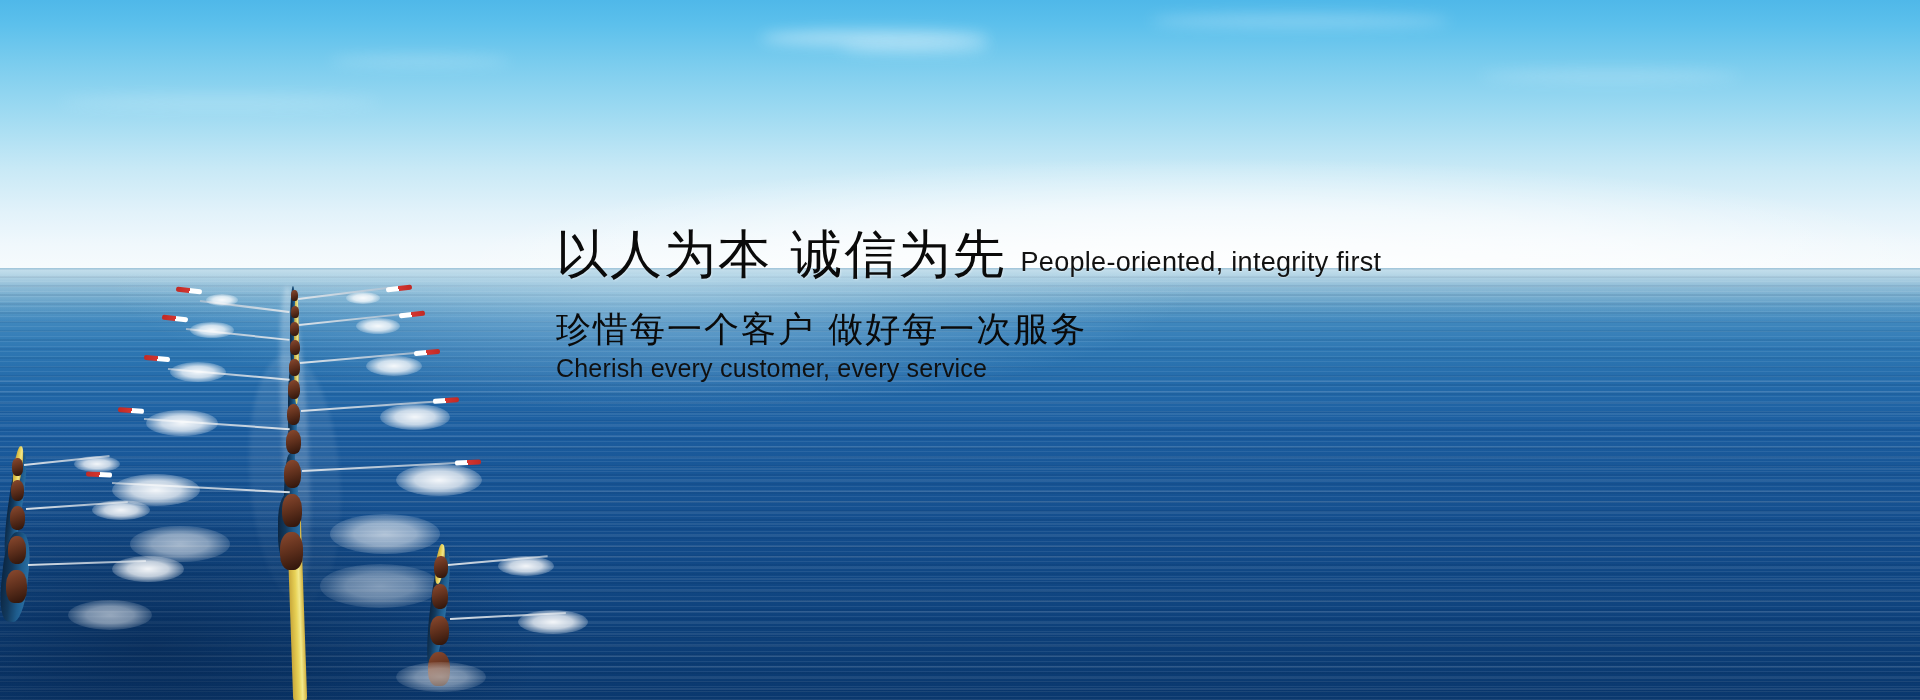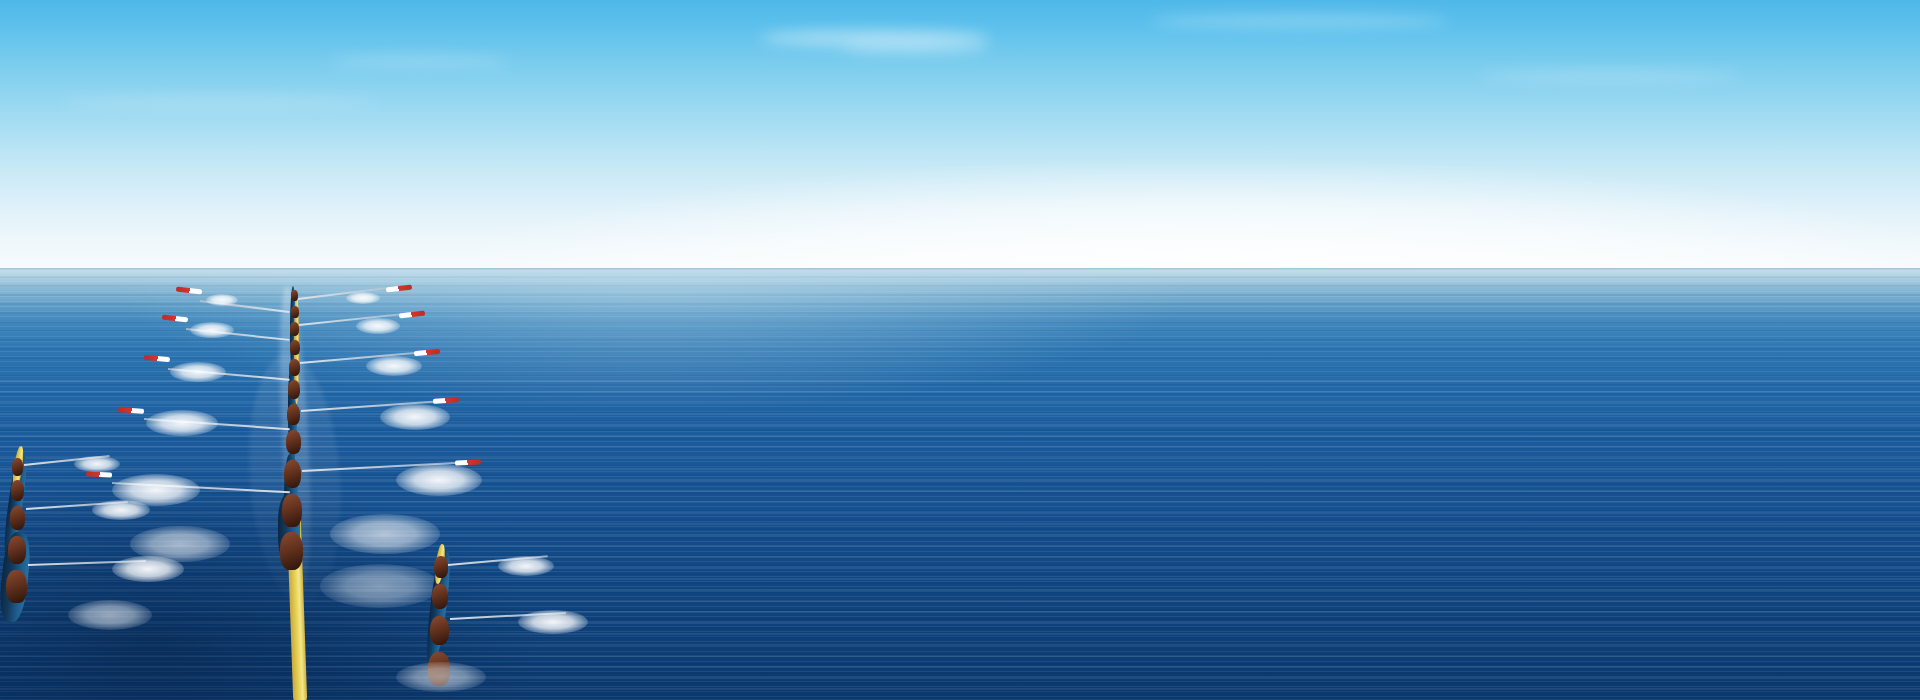--- a/index.html
+++ b/index.html
@@ -323,14 +323,22 @@
       <div class="rower" style="left:428px; top:388px; width:22px; height:34px;"></div>
       <div class="oar" style="left:448px; top:300px; width:100px; transform:rotate(-5deg);"></div>
       <div class="oar" style="left:450px; top:354px; width:116px; transform:rotate(-3deg);"></div>
       <div class="splash" style="left:498px; top:292px; width:56px; height:20px;"></div>
       <div class="splash" style="left:518px; top:346px; width:70px; height:24px;"></div>
       <div class="splash" style="left:396px; top:398px; width:90px; height:30px; opacity:.55;"></div>
     </div>
 
   </div>
 
+  <div class="text-block">
+    <div class="headline-row">
+      <span class="headline-cn">以人为本 诚信为先</span>
+      <span class="headline-en">People-oriented, integrity first</span>
+    </div>
+    <div class="sub-cn">珍惜每一个客户  做好每一次服务</div>
+    <div class="sub-en">Cherish every customer, every service</div>
+  </div>
 
 </div>
 
 </body></html>

